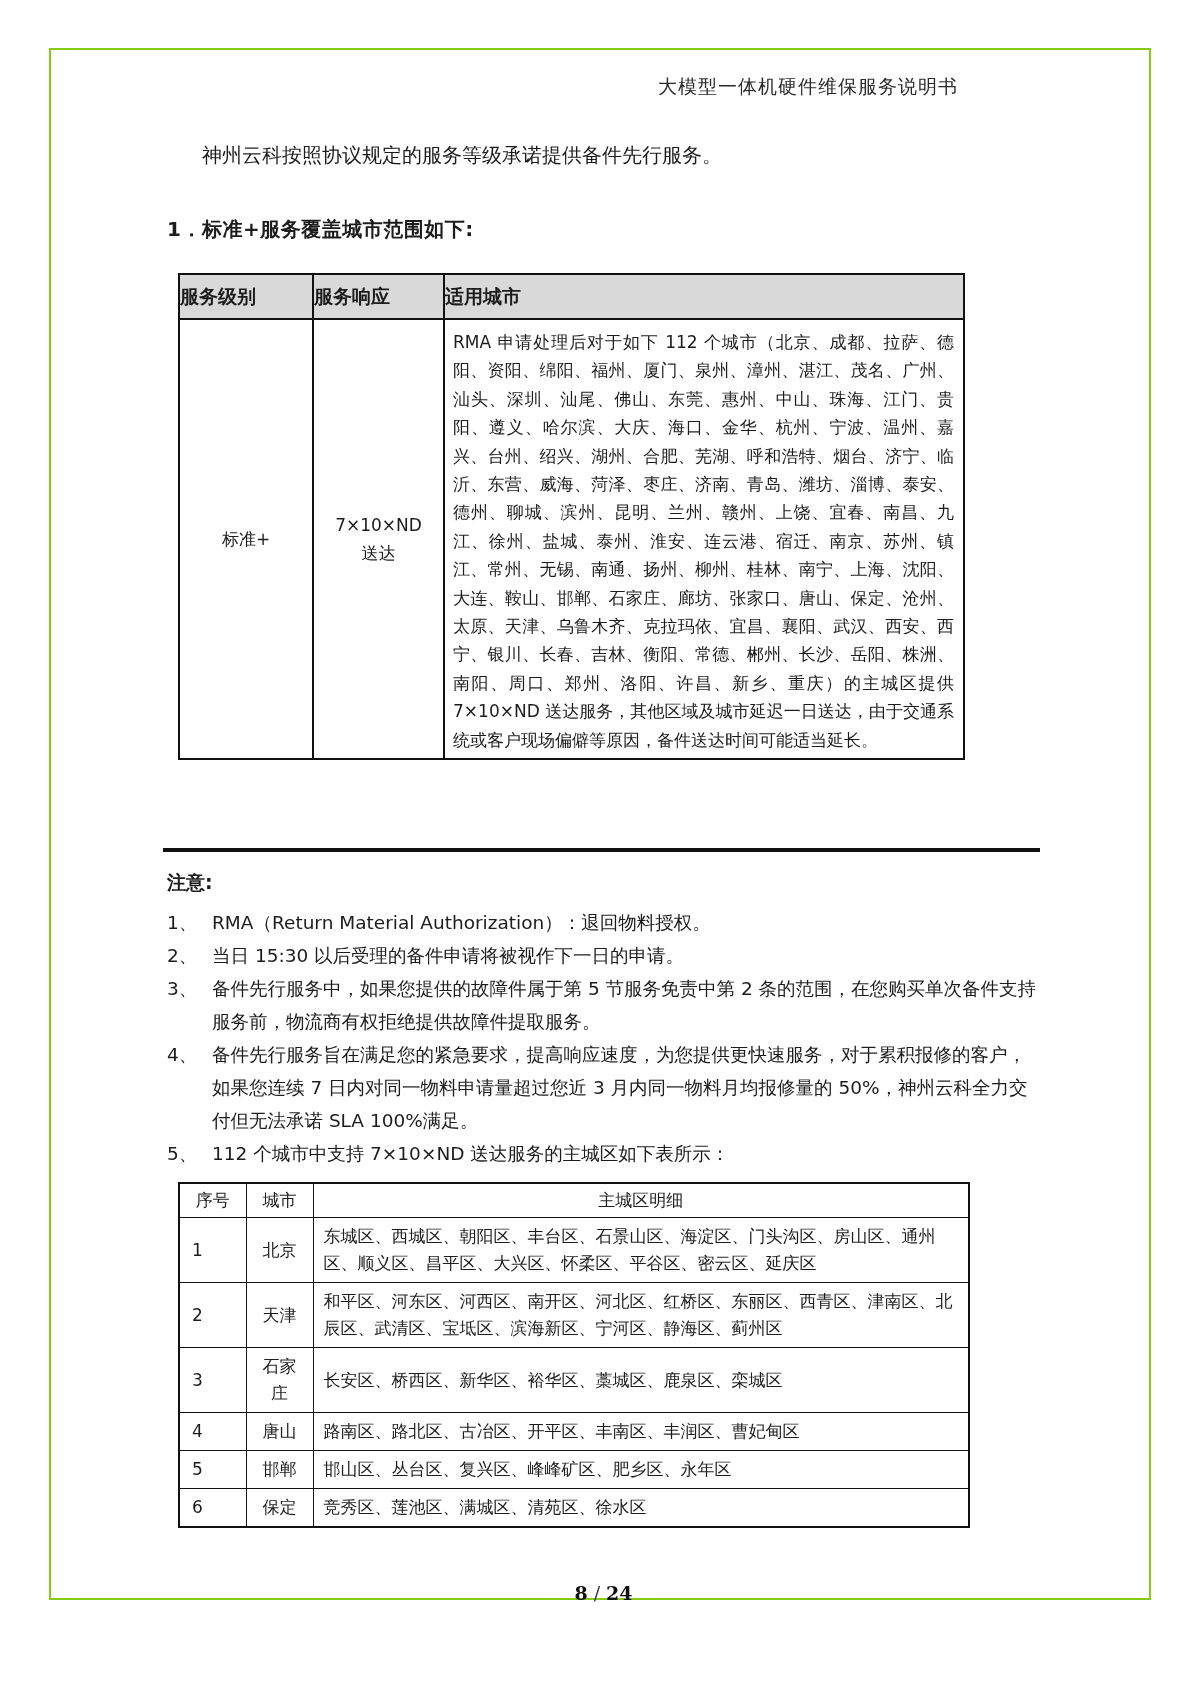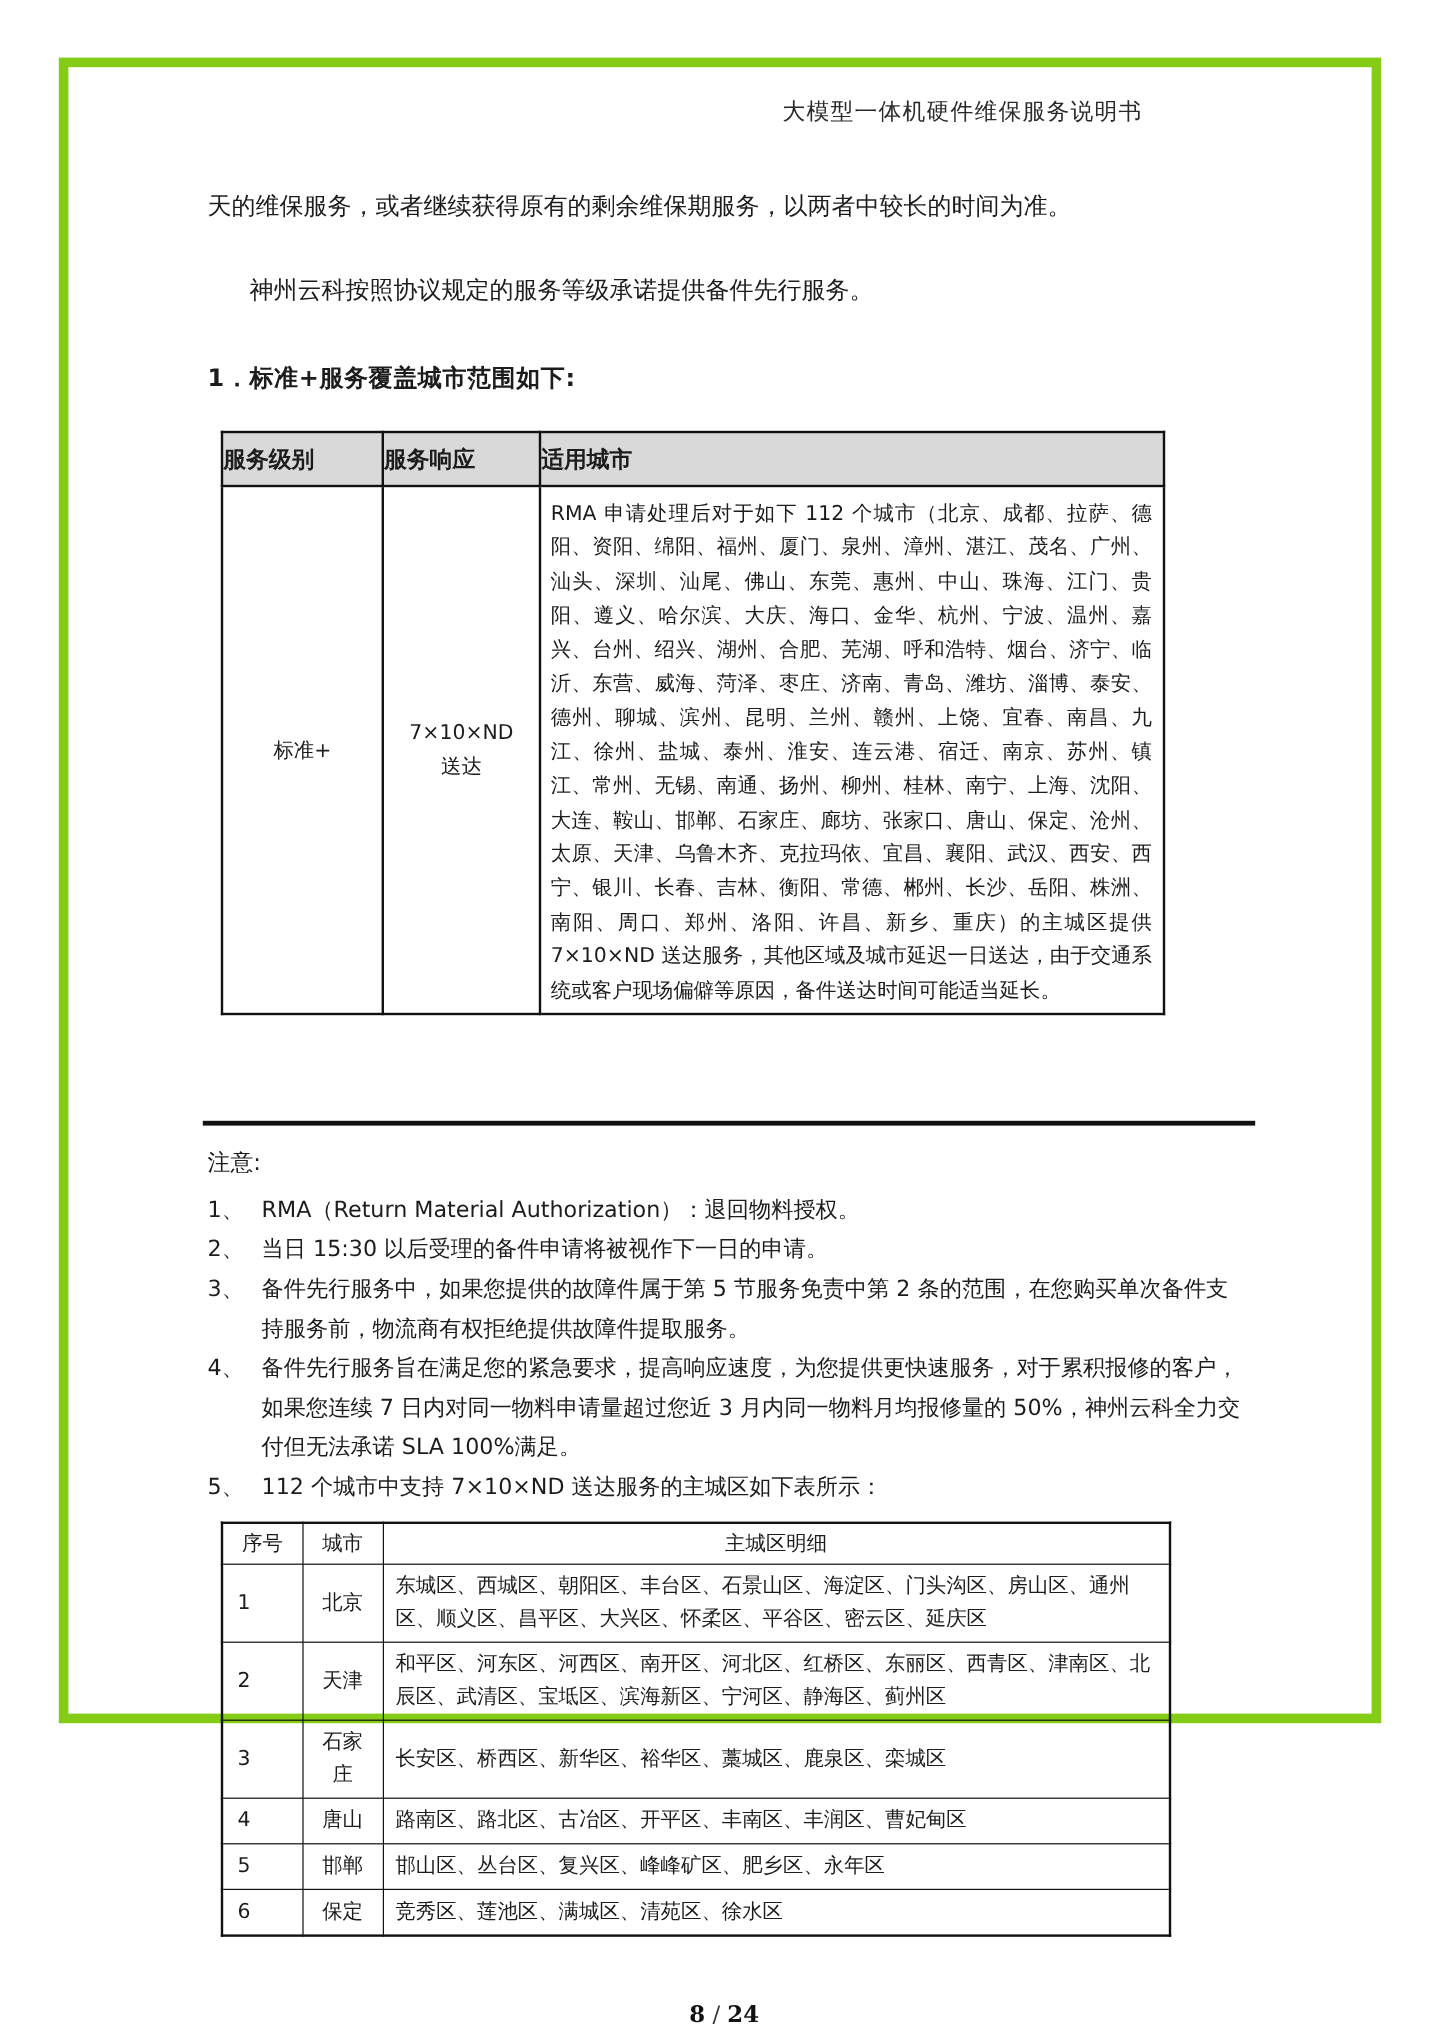--- a/index.html
+++ b/index.html
@@ -6,22 +6,22 @@
   html, body { background: #ffffff; }
   body {
     width: 1200px; height: 1698px;
     position: relative;
     font-family: "DejaVu Sans", "Liberation Sans", sans-serif;
     color: #1c1c1c;
   }
   .page-border {
     position: absolute;
     left: 49px; top: 48px;
-    width: 1102px; height: 1388px;
-    border: 8px solid #84cc16;
+    width: 1102px; height: 1552px;
+    border: 2px solid #84cc16;
     background: #ffffff;
   }
   .inner {
     width: 100%; height: 100%;
     padding: 0 109px 0 116px;
   }
   
   .doc-header {
     margin-top: 24px;
     text-align: right;
@@ -81,21 +81,21 @@
     margin-top: 88px;
     margin-left: -4px;
     width: 877px;
     height: 4px;
     background: #111;
   }
   
   .notes-label {
     margin-top: 18px;
     font-size: 19px;
-    font-weight: normal;
+    font-weight: bold;
   }
   .notes-list { margin-top: 10px; }
   .note-item {
     display: flex;
     font-size: 18.5px;
     line-height: 33px;
   }
   .note-num { width: 45px; flex: 0 0 45px; }
   .note-text { flex: 1; }
   
@@ -137,21 +137,20 @@
   .doc-footer .pg-sep { font-weight: normal; padding: 0 6px; color: #333; }
 </style>
 </head>
 <body>
 
 <div class="page-border">
   <div class="inner">
 
     <div class="doc-header">大模型一体机硬件维保服务说明书</div>
 
-    <div class="para1">天的维保服务，或者继续获得原有的剩余维保期服务，以两者中较长的时间为准。</div>
     <div class="para2">神州云科按照协议规定的服务等级承诺提供备件先行服务。</div>
 
     <div class="section-heading">1．标准+服务覆盖城市范围如下:</div>
 
     <table class="service-table">
       <colgroup>
           <col class="c1">
           <col class="c2">
           <col>
         </colgroup>

